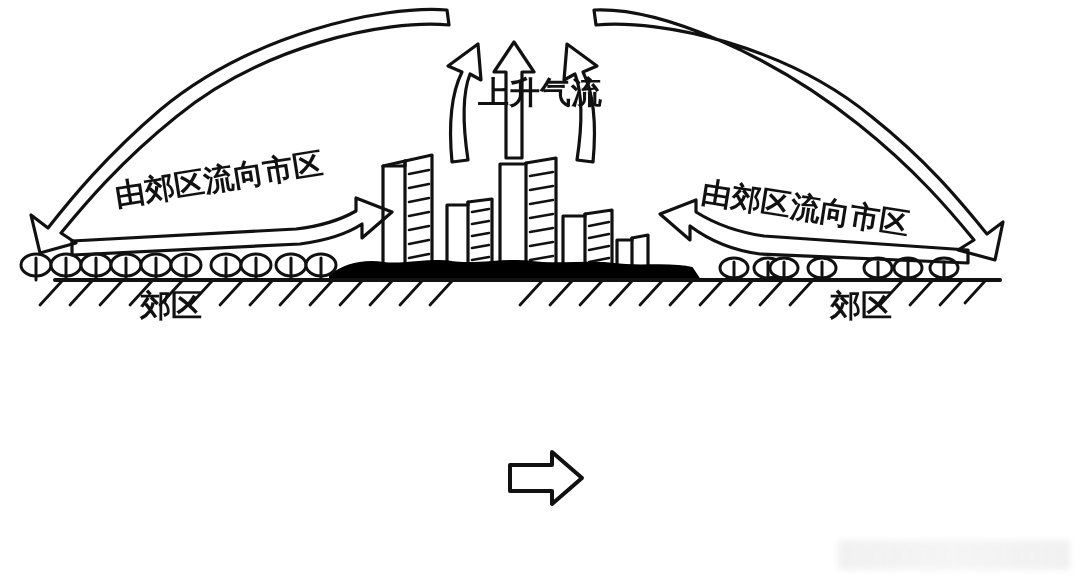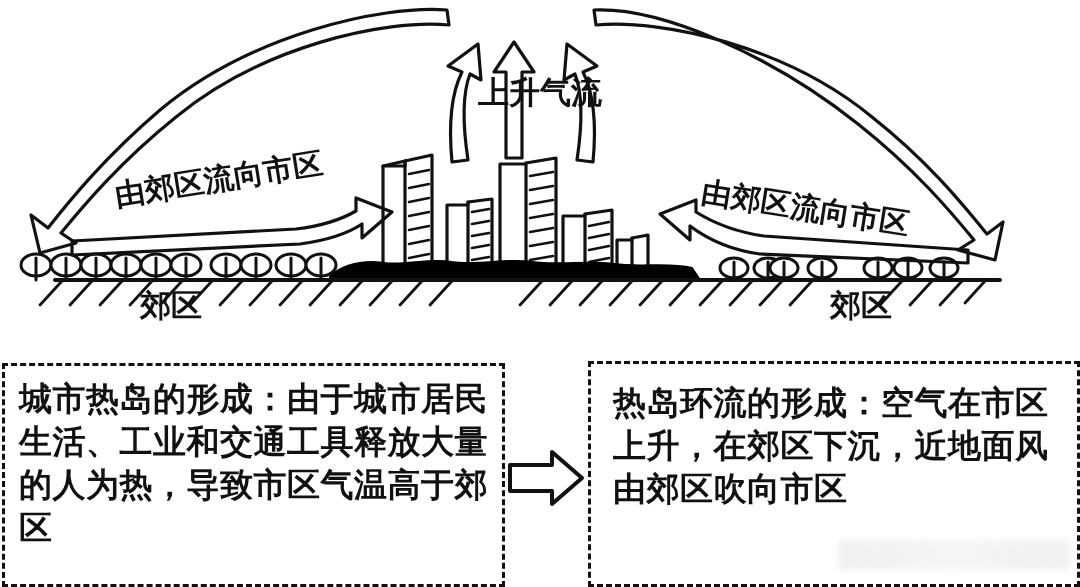--- a/index.html
+++ b/index.html
@@ -250,23 +250,17 @@
 
   <div class="dlabel" id="lbl-suburb-left">郊区</div>
 
   <div class="dlabel" id="lbl-suburb-right">郊区</div>
 
 
   <svg class="layer" viewBox="0 0 1080 587">
     <path d="M 510,465 L 552,465 L 552,452 L 582,478 L 552,504 L 552,491 L 510,491 Z" fill="#ffffff" stroke="#111111" stroke-width="4" stroke-linejoin="round"></path>
   </svg>
 
-  <div class="notebox" id="note-left">
-    <div class="notetext">城市热岛的形成：由于城市居民生活、工业和交通工具释放大量的人为热，导致市区气温高于郊区</div>
-  </div>
-
-  <div class="notebox" id="note-right">
-    <div class="notetext">热岛环流的形成：空气在市区上升，在郊区下沉，近地面风由郊区吹向市区</div>
-  </div>
+
 
   <div id="watermark"></div>
 
 </div>
 
 </body></html>

